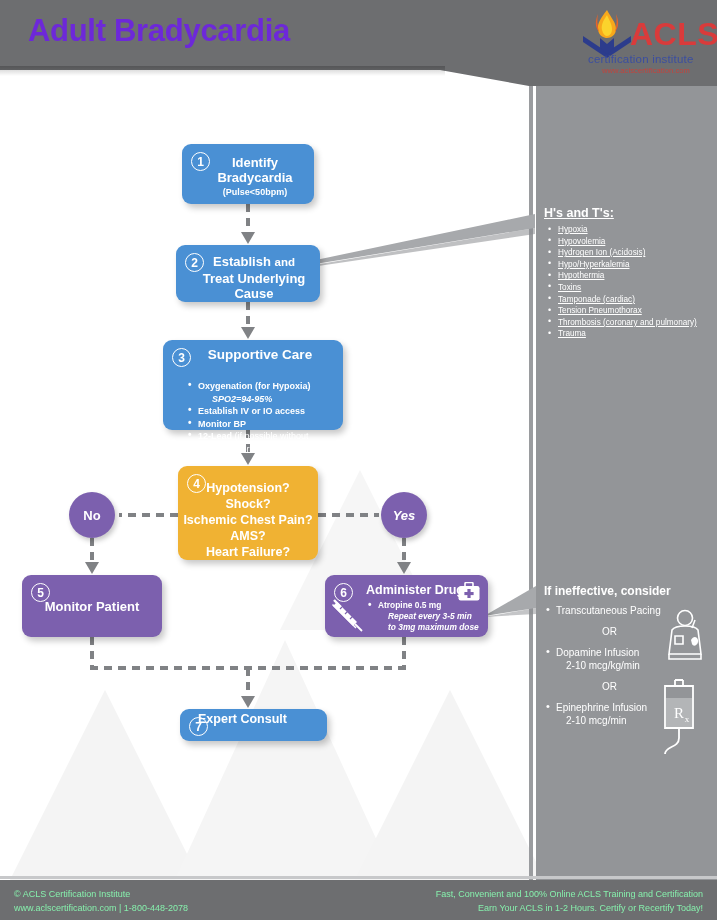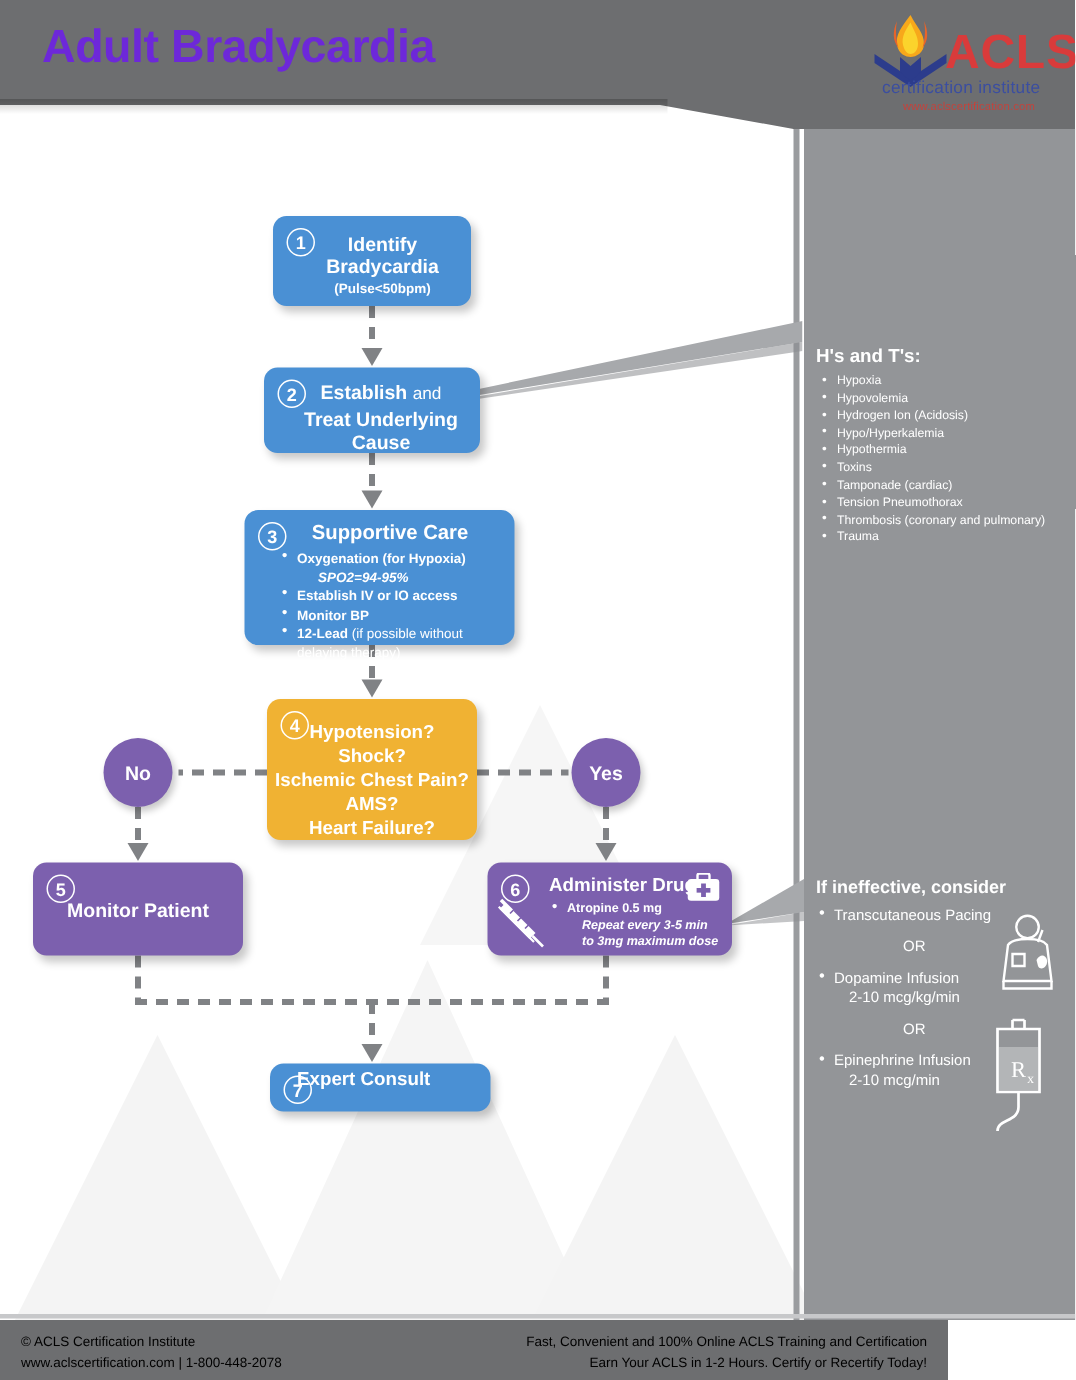--- a/index.html
+++ b/index.html
@@ -71,21 +71,21 @@
   .panel-title { font-size: 12.5px; font-weight: bold; margin-bottom: 4px; }
   .panel-list { list-style: none; }
   .panel-list li {
     font-size: 8.2px; line-height: 11.6px; position: relative; padding-left: 14px;
   }
   .panel-list li::before {
     content: "\2022"; position: absolute; left: 4px; top: -0.5px; font-size: 9px;
   }
 
   
-  #panel-hts { top: 144px; padding-left: 8px; }
+  #panel-hts { top: 120px; padding-left: 8px; text-decoration: underline; }
 
   
   #panel-ineffective { top: 498px; padding-left: 6px; }
   #panel-ineffective .panel-title { font-size: 12px; margin-bottom: 6px; padding-left: 2px;}
   .ineff-item {
     font-size: 10px; line-height: 13px; position: relative; padding-left: 14px;
     margin-bottom: 2px;
   }
   .ineff-item::before {
     content: "\2022"; position: absolute; left: 4px; top: -1px; font-size: 11px;
@@ -127,43 +127,43 @@
   }
 
   
   #box1 { left: 182px; top: 144px; width: 132px; height: 60px; }
   #box1 .box-title { margin: 11px 0 0 0; font-size: 13px; line-height: 15px; padding-left: 14px;}
   #box1 .sub { display: block; font-size: 9px; font-weight: bold; margin-top: 2px; padding-left: 14px; text-align: center;}
 
   
   #box2 { left: 176px; top: 245px; width: 144px; height: 57px; }
   #box2 .box-title { margin-top: 9px; font-size: 13px; line-height: 15.5px; padding-left: 12px;}
-  #box2 .light { font-weight: normal; font-size: 11.5px; }
+  #box2 .light { font-weight: bold; font-size: 11.5px; }
 
   
   #box3 { left: 163px; top: 340px; width: 180px; height: 90px; }
-  #box3 .box-title { margin: 7px 0 4px 14px; font-size: 13.5px; }
+  #box3 .box-title { margin: 7px 0 18px 14px; font-size: 13.5px; }
   #box3 .bul { margin-left: 24px; }
   #box3 .bul li { font-size: 9px; line-height: 12.6px; font-weight: bold; }
   #box3 .ital { font-style: italic; font-weight: bold; display: block; padding-left: 14px; }
   #box3 .thin { font-weight: normal; }
 
   
   #box4 { left: 178px; top: 466px; width: 140px; height: 94px; }
   #box4 .box-title { margin-top: 14px; font-size: 12.5px; line-height: 16px; }
 
   
   .circ {
     position: absolute; width: 46px; height: 46px; border-radius: 50%;
     background: #7c60ae; color: #fff; font-size: 13px; font-weight: bold;
     display: flex; align-items: center; justify-content: center;
     box-shadow: 2px 3px 5px rgba(0,0,0,0.22);
   }
   #circ-no  { left: 69px;  top: 492px; }
-  #circ-yes { left: 381px; top: 492px; }
+  #circ-yes { left: 381px; top: 492px; font-style: italic; }
 
   
   #box5 { left: 22px; top: 575px; width: 140px; height: 62px; }
   #box5 .box-title { margin-top: 24px; font-size: 13px; }
 
   
   #box6 { left: 325px; top: 575px; width: 163px; height: 62px; }
   #box6 .box-title { margin: 8px 0 0 41px; font-size: 12.5px; text-align: left; }
   #box6 .bul { margin: 3px 0 0 42px; }
   #box6 .bul li { font-size: 8.4px; line-height: 11px; font-weight: bold; }
@@ -174,22 +174,22 @@
   
   #box7 { left: 180px; top: 709px; width: 147px; height: 32px; }
   #box7 .box-title { margin: 3px 0 0 18px; font-size: 12.5px; text-align: left; }
 
   
   .conn { position: absolute; }
   .conn svg { display: block; overflow: visible; }
 
   
   .footer {
-    position: absolute; left: 0; top: 880px; width: 632px; height: 40px;
-    background: #6d6e70; color: #000000;
+    position: absolute; left: 0; top: 880px; width: 717px; height: 40px;
+    background: #6d6e70; color: #86efac;
   }
   .footer-left  { position: absolute; left: 14px;  top: 7px;  font-size: 9px; line-height: 14px; }
   .footer-right { position: absolute; right: 14px; top: 7px;  font-size: 9px; line-height: 14px; text-align: right; }
   .footer-top-line {
     position: absolute; left: 0; top: 876px; width: 717px; height: 3px; background: #c7c8ca;
   }
 </style>
 </head>
 <body>
 

